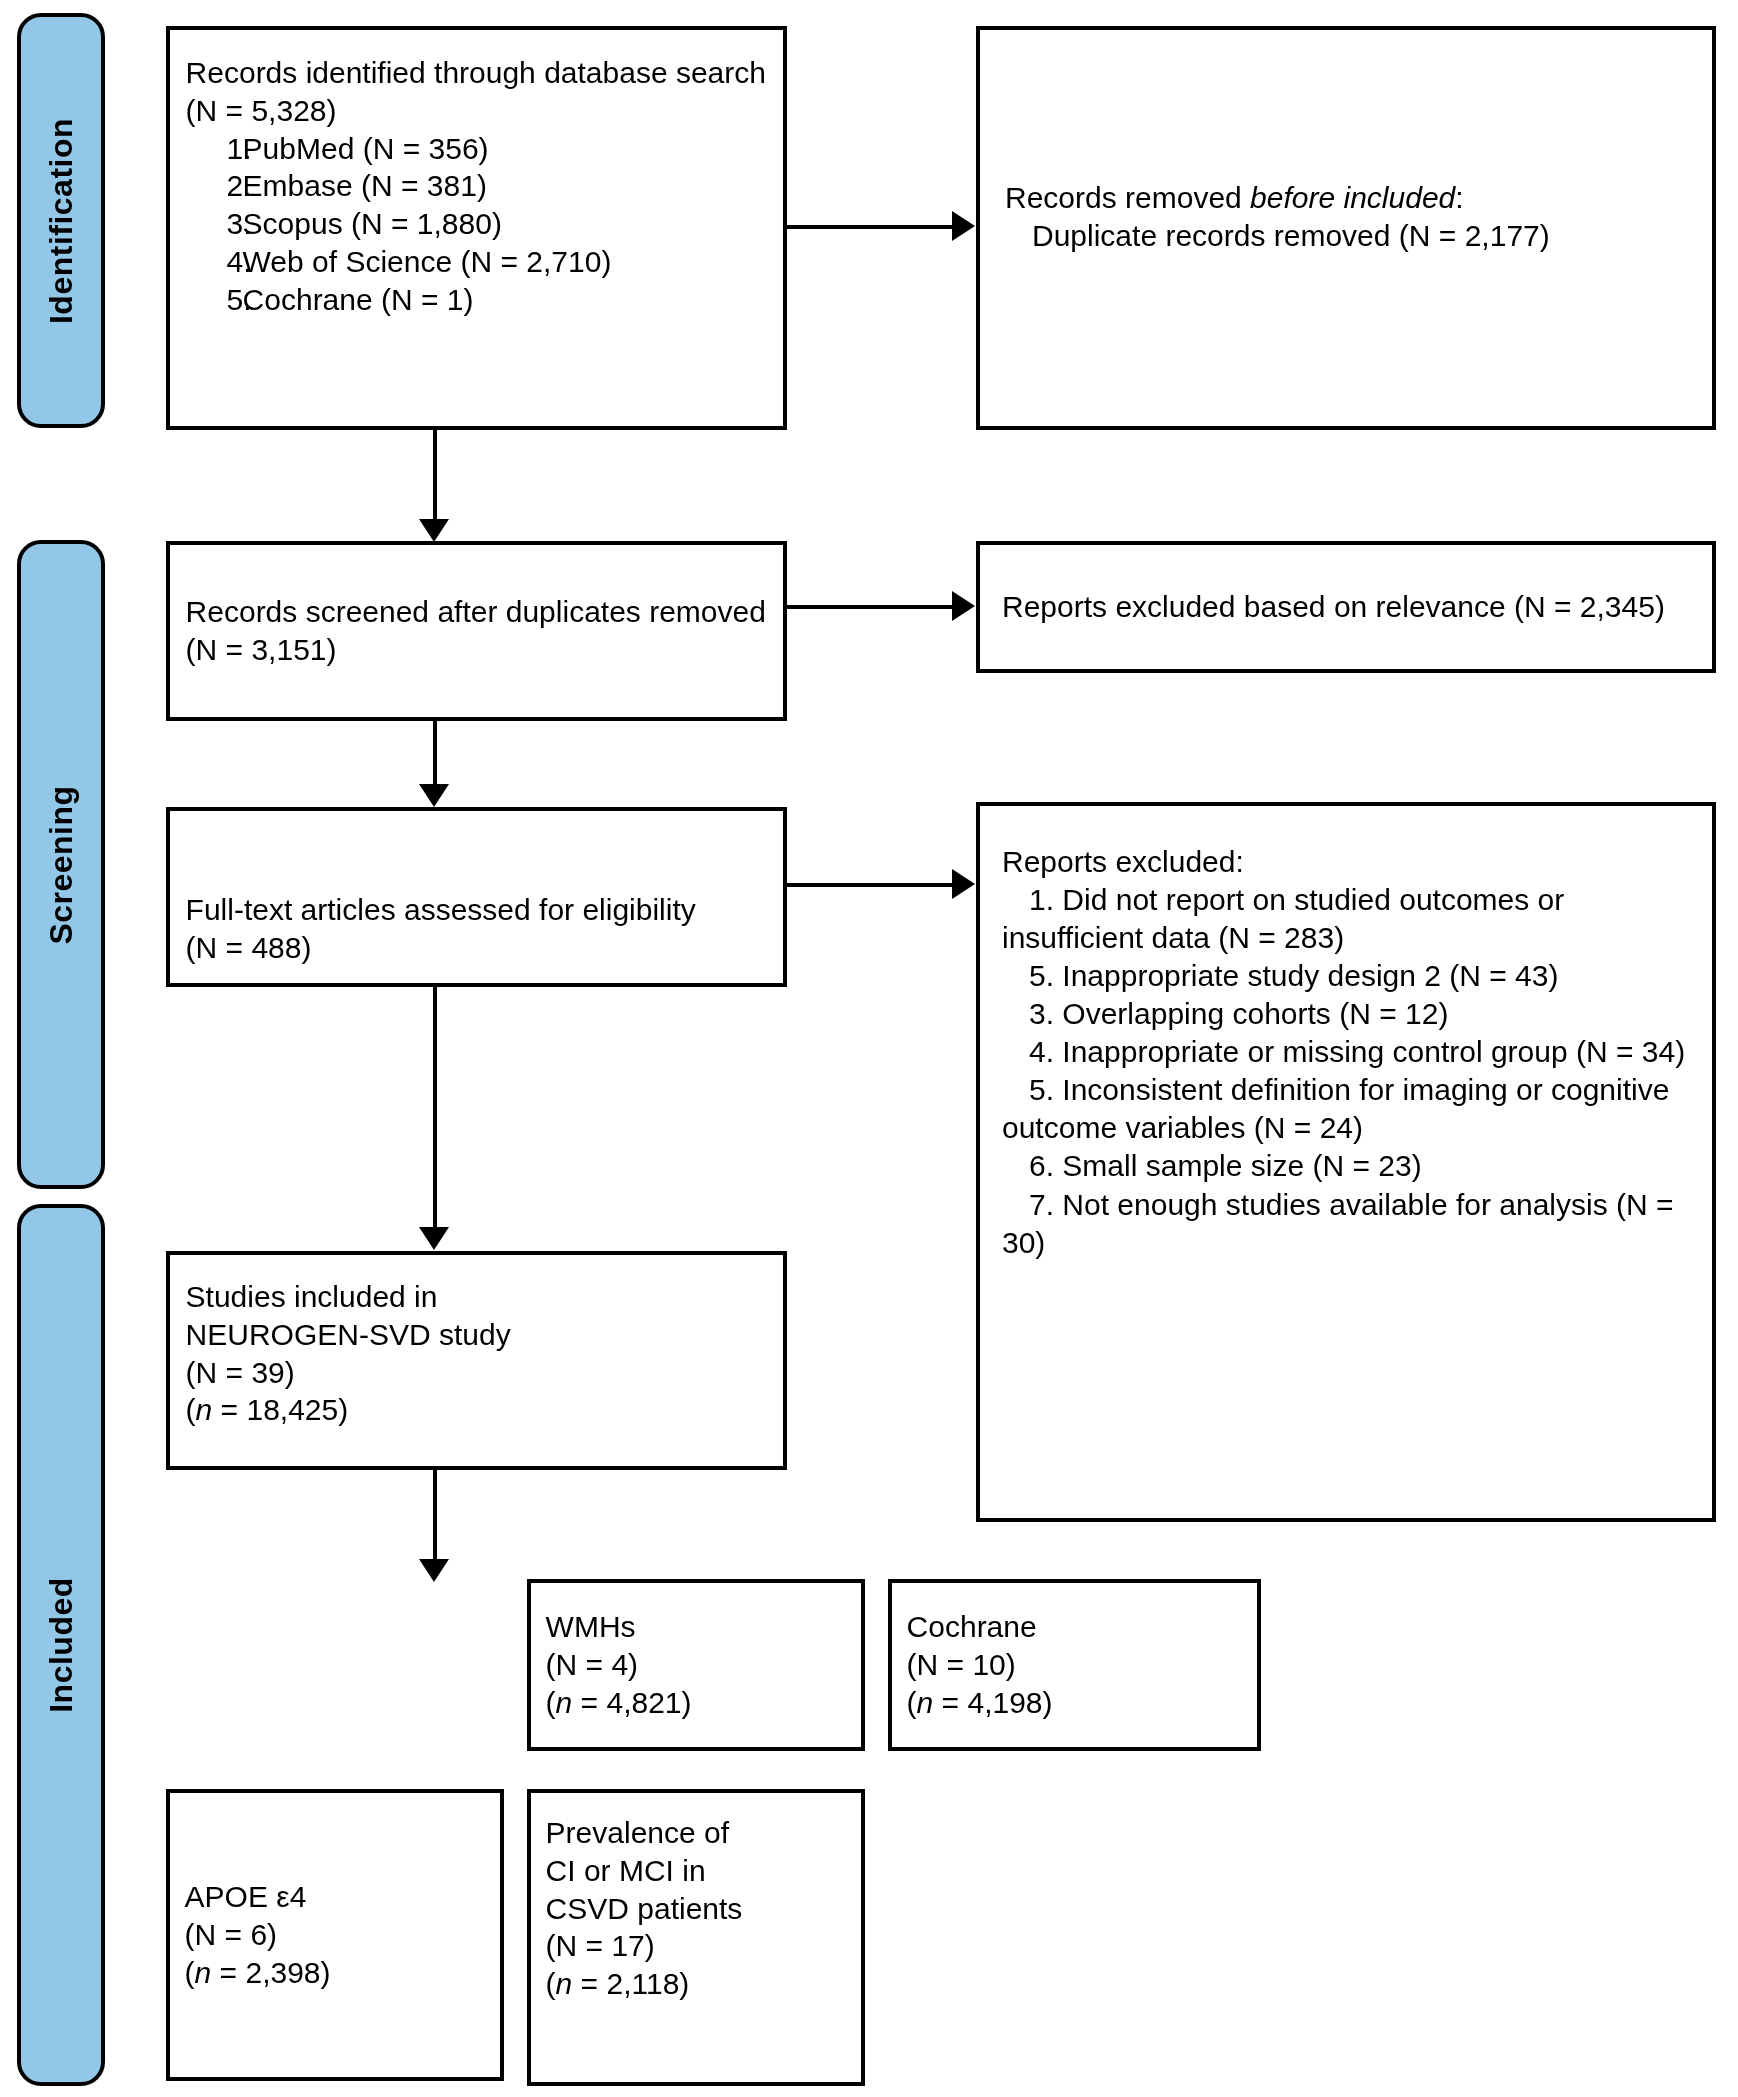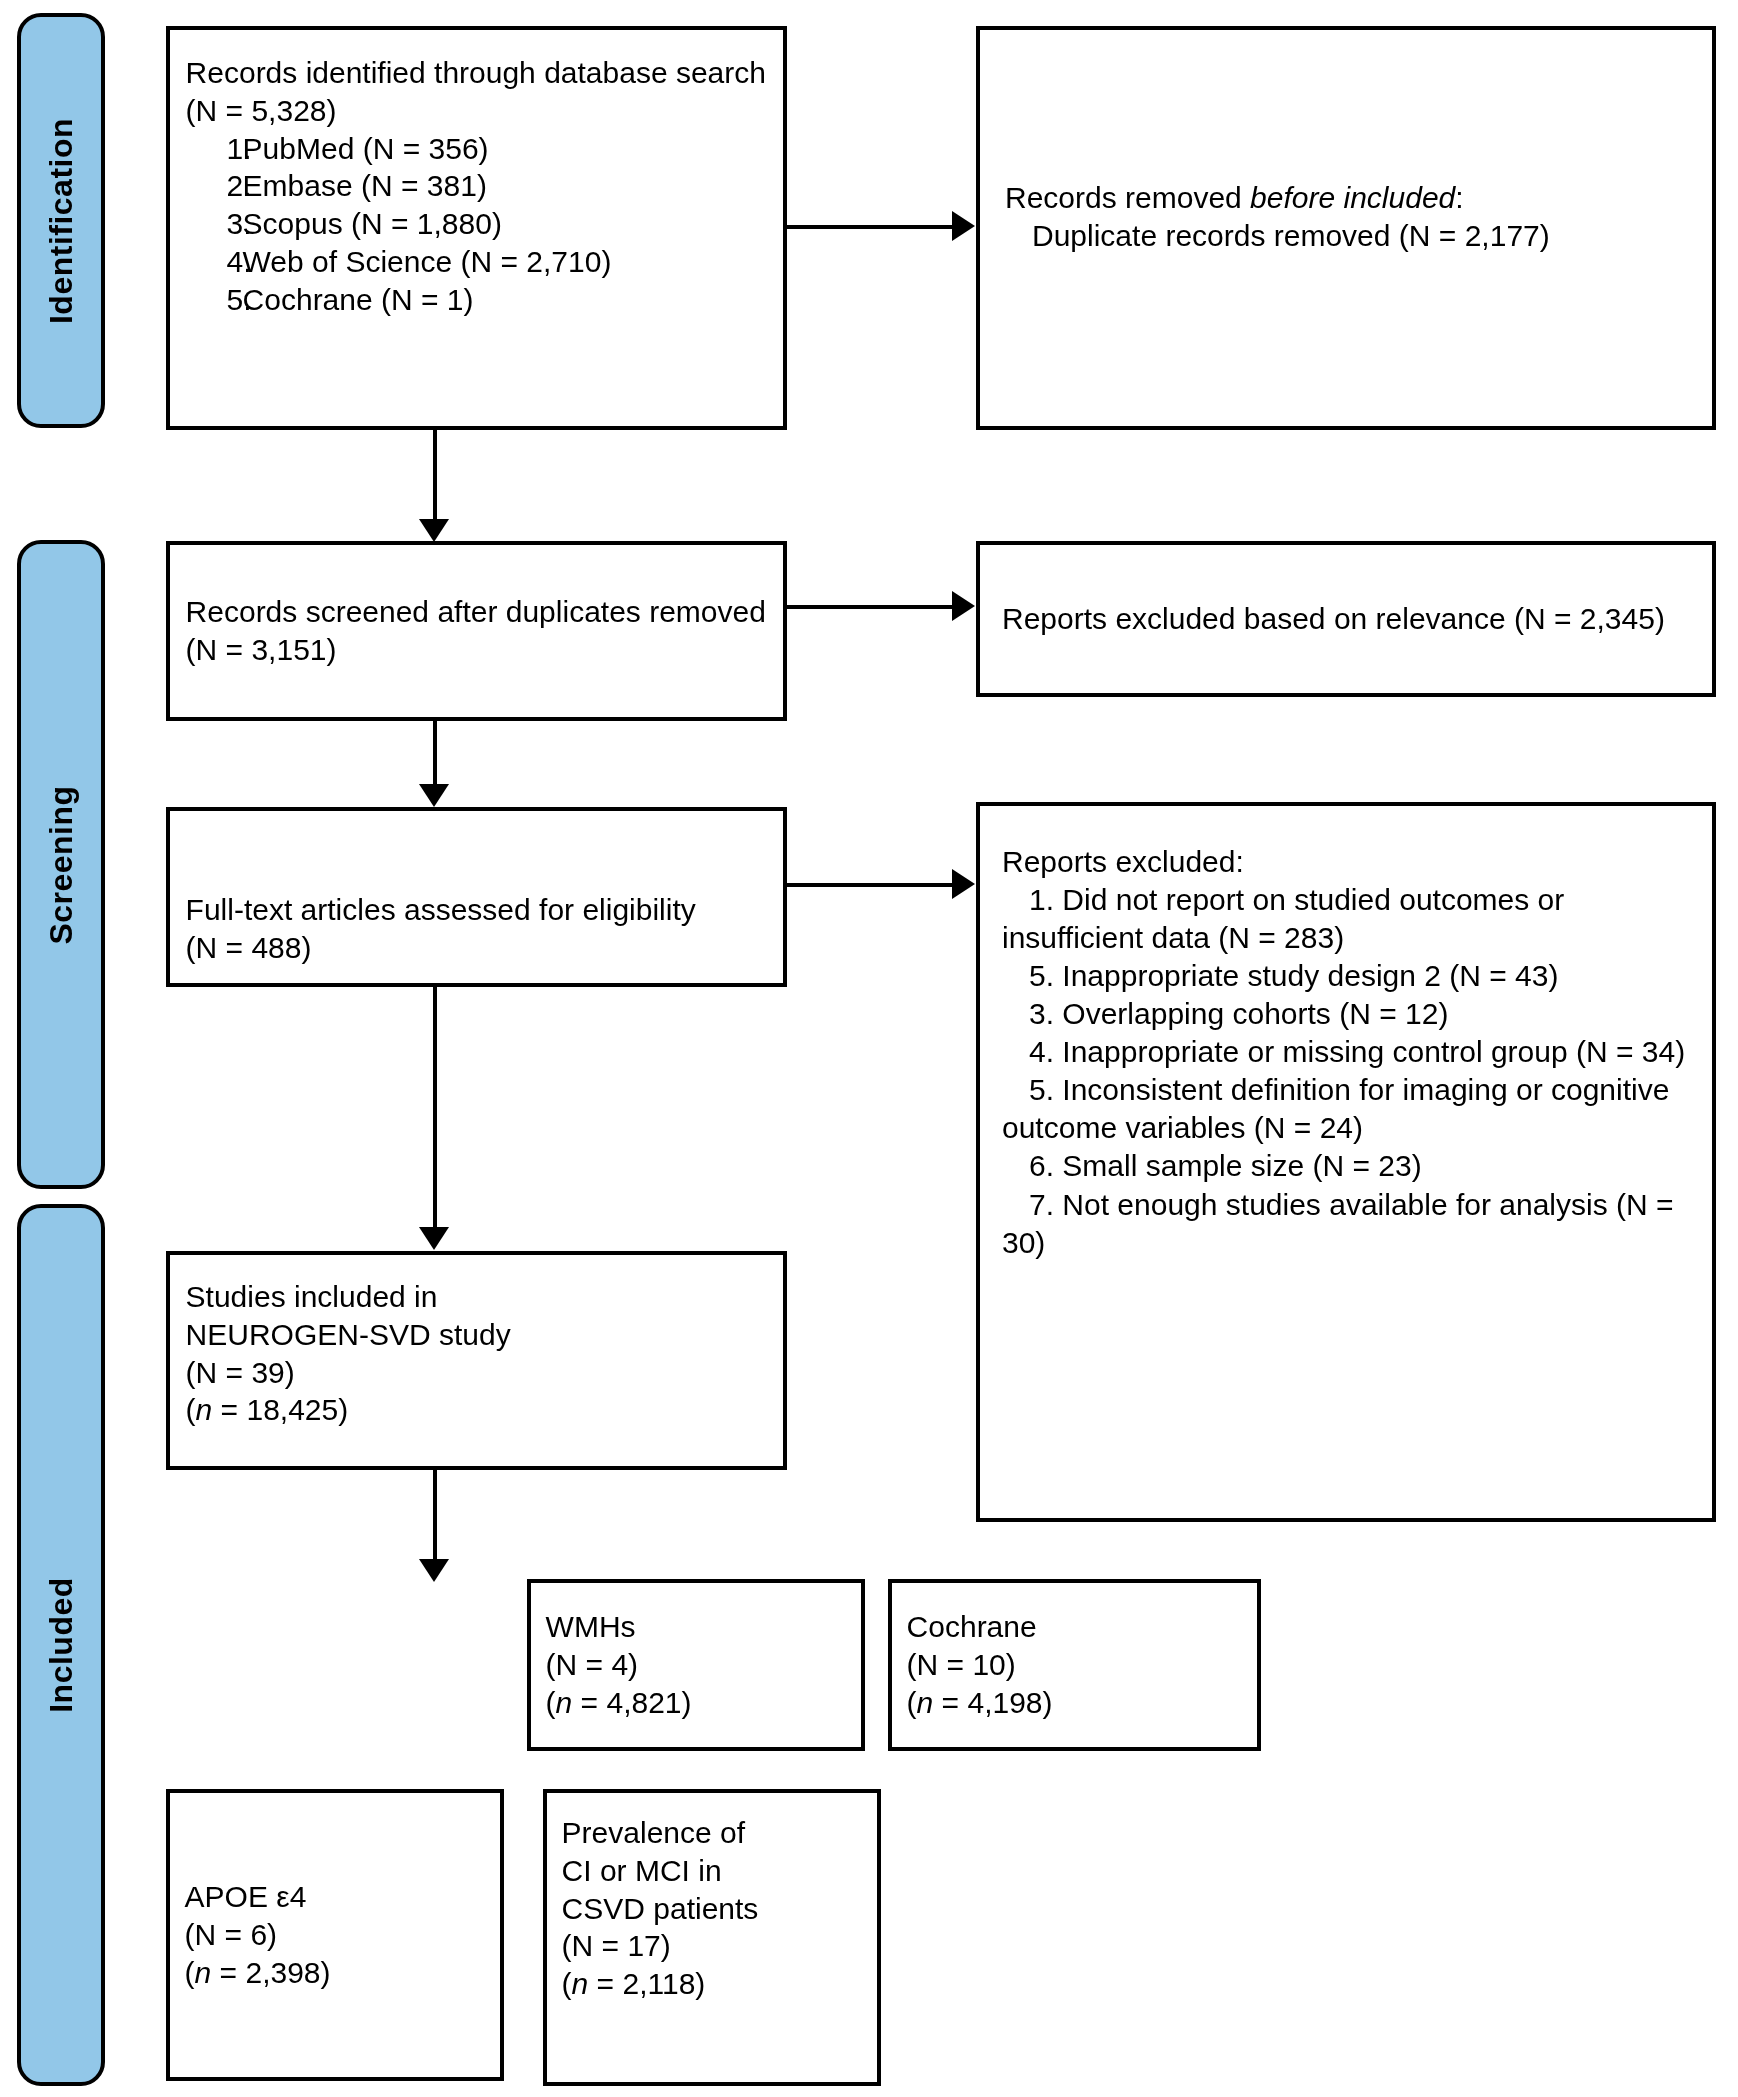--- a/index.html
+++ b/index.html
@@ -178,21 +178,21 @@
 
   <div class="vline" style="left:433px; top:430px; height:91px;"></div>
   <div class="arrow-down" style="left:419px; top:519px;"></div>
 
   <div class="fbox" style="left:166px; top:541px; width:621px; height:180px;">
     <div class="fbox-inner" style="left:15.6px; right:11.5px;">
       <p class="ftext">Records screened after duplicates removed (N = 3,151)</p>
     </div>
   </div>
 
-  <div class="fbox" style="left:976px; top:541px; width:740px; height:156px;">
+  <div class="fbox" style="left:976px; top:541px; width:740px; height:132px;">
     <div class="fbox-inner" style="left:22px; right:13.6px;">
       <p class="ftext">Reports excluded based on relevance (N = 2,345)</p>
     </div>
   </div>
 
   <div class="hline" style="left:787px; top:605px; width:167px;"></div>
   <div class="arrow-right" style="left:952px; top:591px;"></div>
 
   <div class="vline" style="left:433px; top:721px; height:65px;"></div>
   <div class="arrow-down" style="left:419px; top:784px;"></div>
@@ -255,21 +255,21 @@
   </div>
 
   <div class="fbox" style="left:166px; top:1789px; width:338px; height:292px;">
     <div class="fbox-inner" style="left:14.6px; right:7.3px;">
       <p class="ftext"><span>APOE </span><span>ε4</span></p>
       <p class="ftext">(N = 6)</p>
       <p class="ftext"><span>(</span><em class="it">n</em><span> = 2,398)</span></p>
     </div>
   </div>
 
-  <div class="fbox" style="left:527px; top:1789px; width:338px; height:297px;margin-left:16px;">
+  <div class="fbox" style="left:527px; top:1789px; width:338px; height:297px;">
     <div class="fbox-inner top" style="left:14.6px; right:7.3px; top:21px;">
       <p class="ftext">Prevalence of</p>
       <p class="ftext">CI or MCI in</p>
       <p class="ftext">CSVD patients</p>
       <p class="ftext">(N = 17)</p>
       <p class="ftext"><span>(</span><em class="it">n</em><span> = 2,118)</span></p>
     </div>
   </div>
 
 </div>

